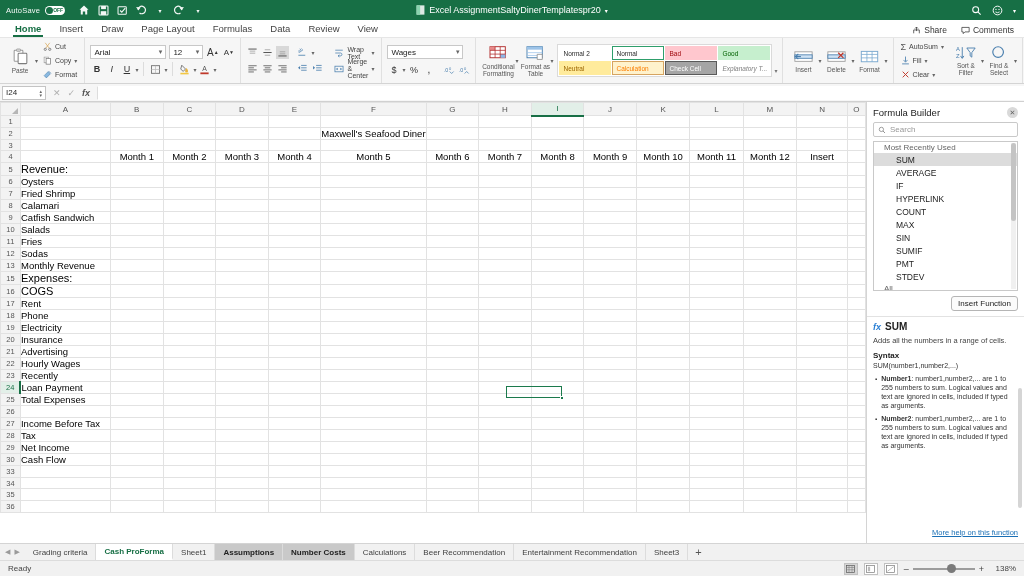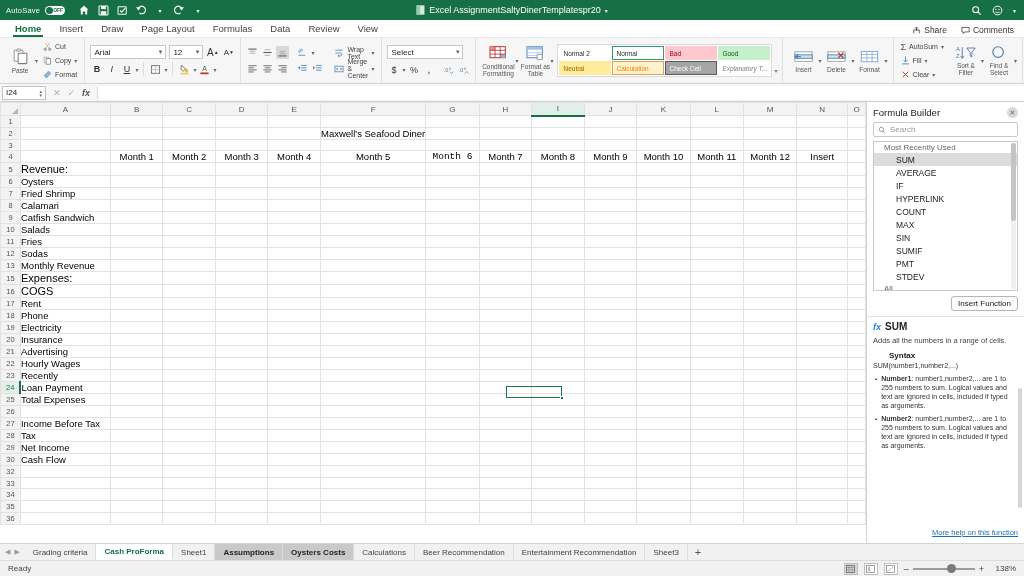--- a/index.html
+++ b/index.html
@@ -159,21 +159,21 @@
   .fn-scroll i { position: absolute; top: 0; left: 0; right: 0; height: 78px; background: #c4c4c4; border-radius: 3px; display:block;}
   .insert-wrap { display: flex; justify-content: flex-end; padding: 5px 6px 4px 0; }
   .insert-btn {
     border: 1px solid #b5b5b5; border-radius: 3px; background: #fbfbfb;
     font-size: 8px; padding: 2px 6px; color: #222;
   }
   .pane-div { height: 1px; background: #e2e2e2; margin: 1px 0 4px 0; }
   .fn-title { display: flex; align-items: center; gap: 4px; padding: 0 6px 2px 6px; }
   .fn-title .nm { font-size: 10px; font-weight: bold; color: #222; }
   .fn-desc { font-size: 7.5px; color: #444; padding: 2px 8px 4px 6px; line-height: 10px;}
-  .fn-sub { font-size: 8px; font-weight: bold; color: #222; padding: 1px 22px; }
+  .fn-sub { font-size: 8px; font-weight: bold; color: #222; padding: 1px 6px; }
   .fn-syn { font-size: 7px; color: #333; padding: 1px 6px 3px 6px; }
   .fn-bullet { display: flex; gap: 4px; padding: 2px 10px 2px 8px; font-size: 7px; color: #333; line-height: 9px; }
   .fn-bullet .dot { font-size: 6px; line-height: 10px; }
   .pane-scroll { position: absolute; right: 2px; top: 286px; width: 4px; height: 120px; background: #d5d5d5; border-radius: 2px; }
   .pane-foot { margin-top: auto; padding: 4px 6px 6px 0; text-align: right; }
   .pane-link { font-size: 7.5px; color: #1a6fb5; text-decoration: underline; }
 
   
   .tabbar {
     height: 17px; background: #f1f1f1; border-top: 1px solid #d4d4d4;
@@ -500,21 +500,21 @@
           </span>
           <span>Merge &amp; Center</span>
           <span style="font-size:6px;color:#666">▾</span>
         </div>
       </div>
     </div>
 
     <div class="rgroup">
       <div class="vstack" style="align-items:flex-start;gap:4px">
         <div class="combo" style="width:76px">
-          <span class="cv">Select</span>
+          <span class="cv">Wages</span>
           <span class="car">▾</span>
         </div>
         <div class="rowline">
           <span class="tbtn" style="font-size:9px">$</span>
           <span style="font-size:6px;color:#666">▾</span>
           <span class="tbtn" style="font-size:9px">%</span>
           <span class="tbtn" style="font-size:10px">,</span>
           <span class="tbtn" style="margin-left:5px">
             <svg width="12" height="11" viewBox="0 0 18 16">
                 <text x="1" y="12" font-size="8" fill="#4a7fae" font-family="Liberation Sans, sans-serif">.0</text>
@@ -767,21 +767,21 @@
               <td class="cell" style="width: 20px;"></td>
             </tr>
             <tr>
               <th class="rowhead">4</th>
               <td class="cell ctr" style="width: 92px;"></td>
               <td class="cell ctr" style="width: 56px;">Month 1</td>
               <td class="cell ctr" style="width: 56px;">Month 2</td>
               <td class="cell ctr" style="width: 56px;">Month 3</td>
               <td class="cell ctr" style="width: 56px;">Month 4</td>
               <td class="cell ctr" style="width: 56px;">Month 5</td>
-              <td class="cell ctr" style="width: 56px; font-family: Liberation Mono, monospace;">Month 6</td>
+              <td class="cell ctr" style="width: 56px;">Month 6</td>
               <td class="cell ctr" style="width: 56px;">Month 7</td>
               <td class="cell ctr" style="width: 56px;">Month 8</td>
               <td class="cell ctr" style="width: 56px;">Month 9</td>
               <td class="cell ctr" style="width: 56px;">Month 10</td>
               <td class="cell ctr" style="width: 56px;">Month 11</td>
               <td class="cell ctr" style="width: 56px;">Month 12</td>
               <td class="cell ctr" style="width: 56px;">Insert</td>
               <td class="cell ctr" style="width: 20px;"></td>
             </tr>
             <tr>
@@ -1212,38 +1212,20 @@
               <td class="cell" style="width: 56px;"></td>
               <td class="cell" style="width: 56px;"></td>
               <td class="cell" style="width: 56px;"></td>
               <td class="cell" style="width: 56px;"></td>
               <td class="cell" style="width: 56px;"></td>
               <td class="cell" style="width: 20px;"></td>
             </tr>
             <tr>
               <th class="rowhead">30</th>
               <td class="cell" style="width: 92px;">Cash Flow</td>
-              <td class="cell" style="width: 56px;"></td>
-              <td class="cell" style="width: 56px;"></td>
-              <td class="cell" style="width: 56px;"></td>
-              <td class="cell" style="width: 56px;"></td>
-              <td class="cell" style="width: 56px;"></td>
-              <td class="cell" style="width: 56px;"></td>
-              <td class="cell" style="width: 56px;"></td>
-              <td class="cell" style="width: 56px;"></td>
-              <td class="cell" style="width: 56px;"></td>
-              <td class="cell" style="width: 56px;"></td>
-              <td class="cell" style="width: 56px;"></td>
-              <td class="cell" style="width: 56px;"></td>
-              <td class="cell" style="width: 56px;"></td>
-              <td class="cell" style="width: 20px;"></td>
-            </tr>
-            <tr>
-              <th class="rowhead">32</th>
-              <td class="cell" style="width: 92px;"></td>
               <td class="cell" style="width: 56px;"></td>
               <td class="cell" style="width: 56px;"></td>
               <td class="cell" style="width: 56px;"></td>
               <td class="cell" style="width: 56px;"></td>
               <td class="cell" style="width: 56px;"></td>
               <td class="cell" style="width: 56px;"></td>
               <td class="cell" style="width: 56px;"></td>
               <td class="cell" style="width: 56px;"></td>
               <td class="cell" style="width: 56px;"></td>
               <td class="cell" style="width: 56px;"></td>
@@ -1393,21 +1375,21 @@
   <div class="tabbar">
     <div class="tabnav">
       <span>◀</span>
       <span>▶</span>
     </div>
     <div id="sheettabs" style="display:flex">
         <div class="stab">Grading criteria</div>
         <div class="stab active">Cash ProForma</div>
         <div class="stab">Sheet1</div>
         <div class="stab gray">Assumptions</div>
-        <div class="stab gray">Oysters Costs</div>
+        <div class="stab gray">Number Costs</div>
         <div class="stab">Calculations</div>
         <div class="stab">Beer Recommendation</div>
         <div class="stab">Entertainment Recommendation</div>
         <div class="stab">Sheet3</div>
       </div>
     <div class="addsheet">+</div>
   </div>
 
   <div class="statusbar">
     <div class="st-left">Ready</div>

